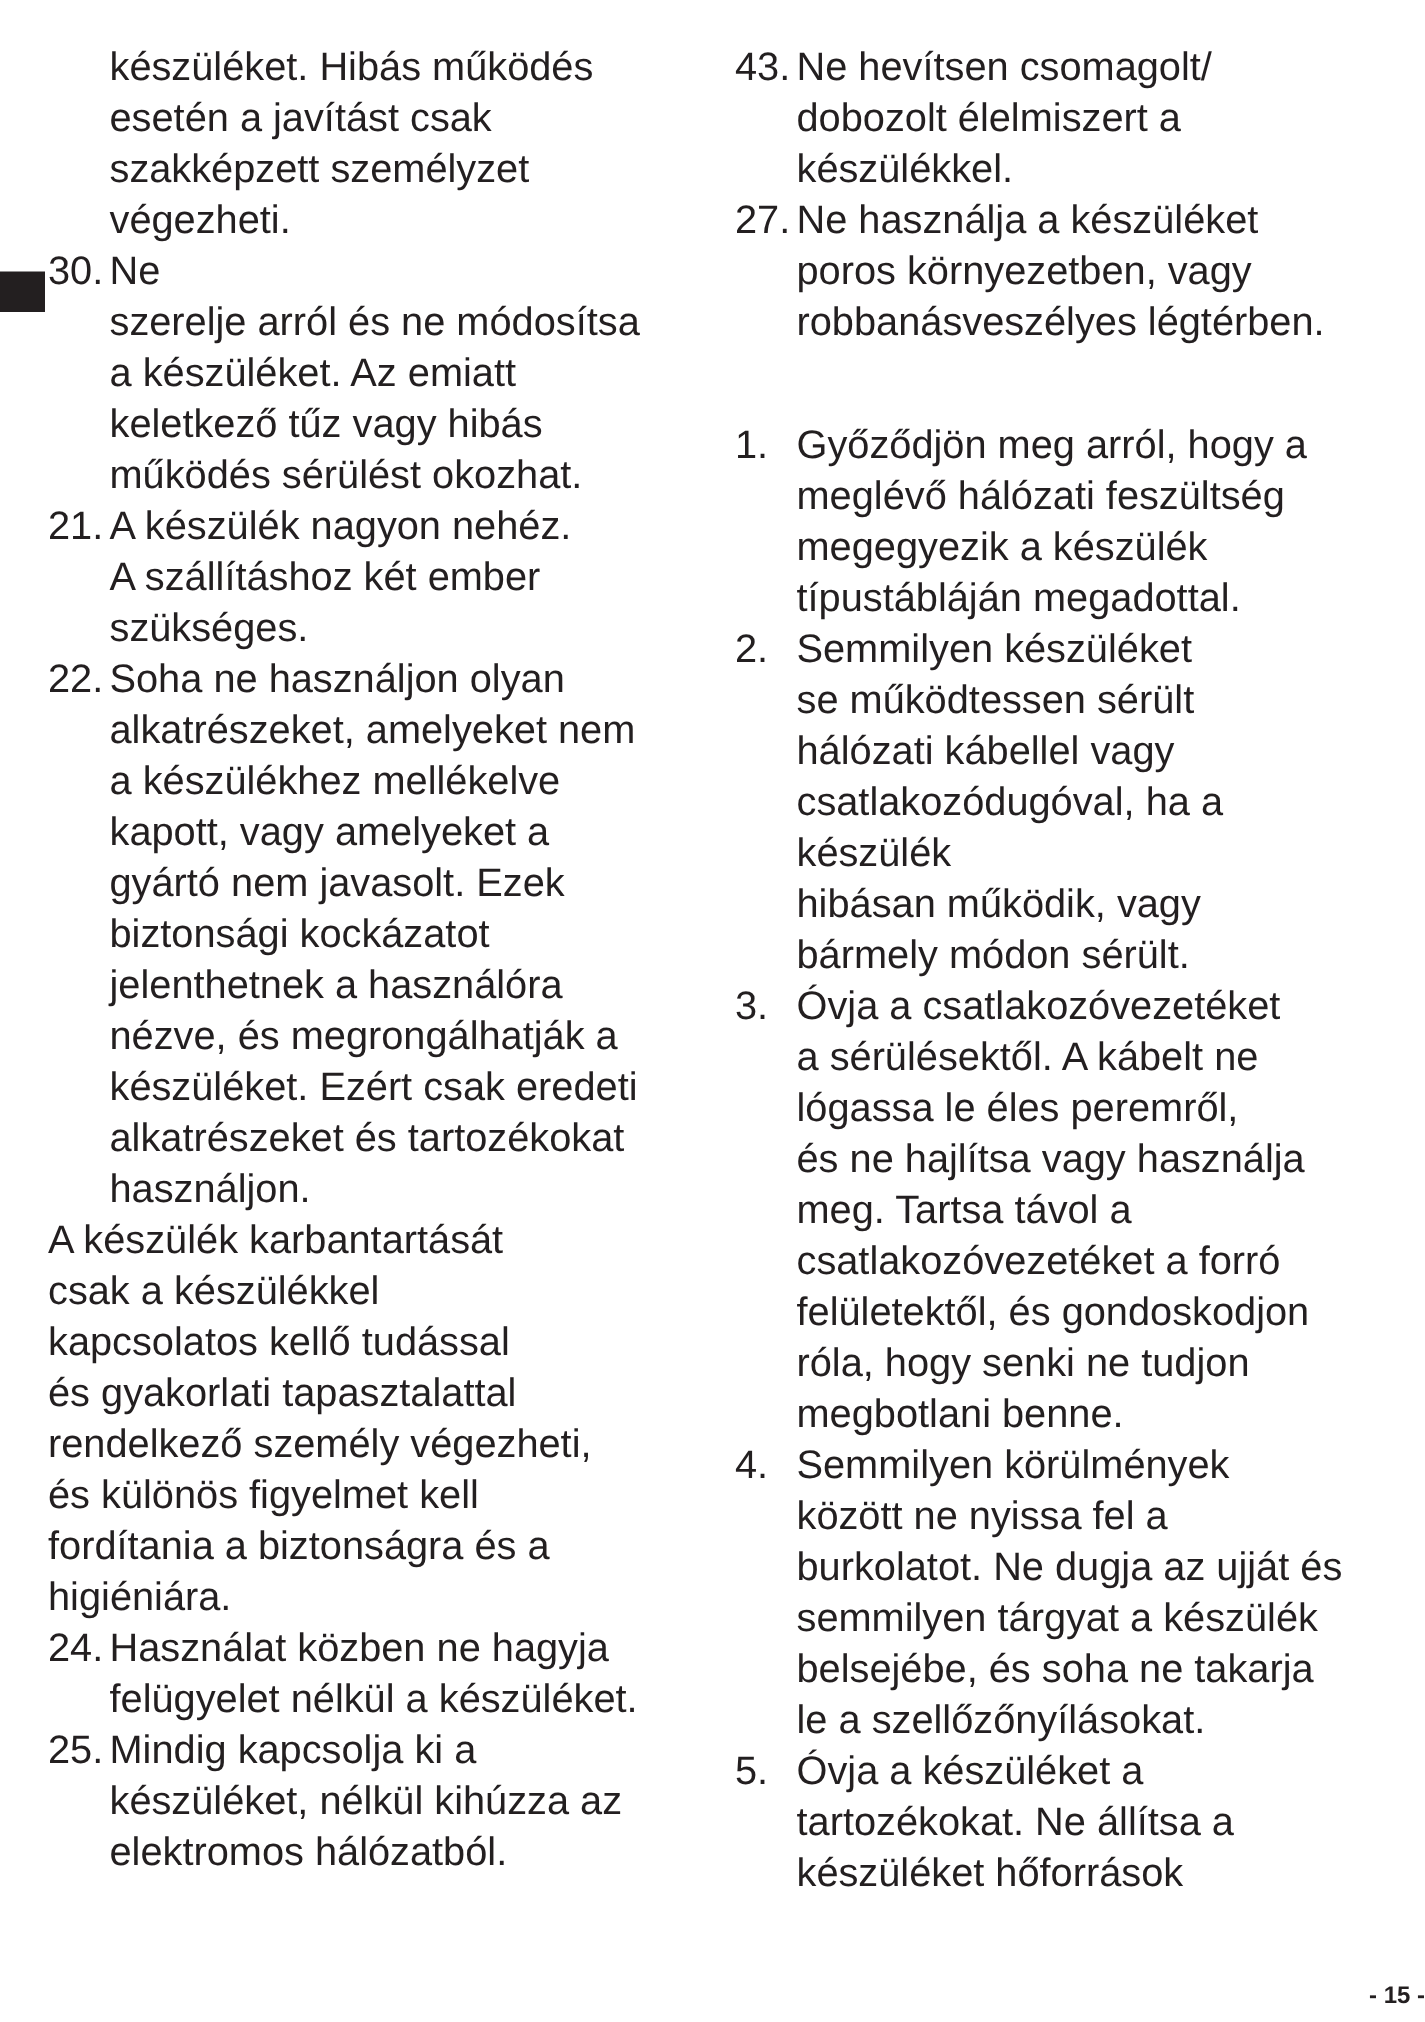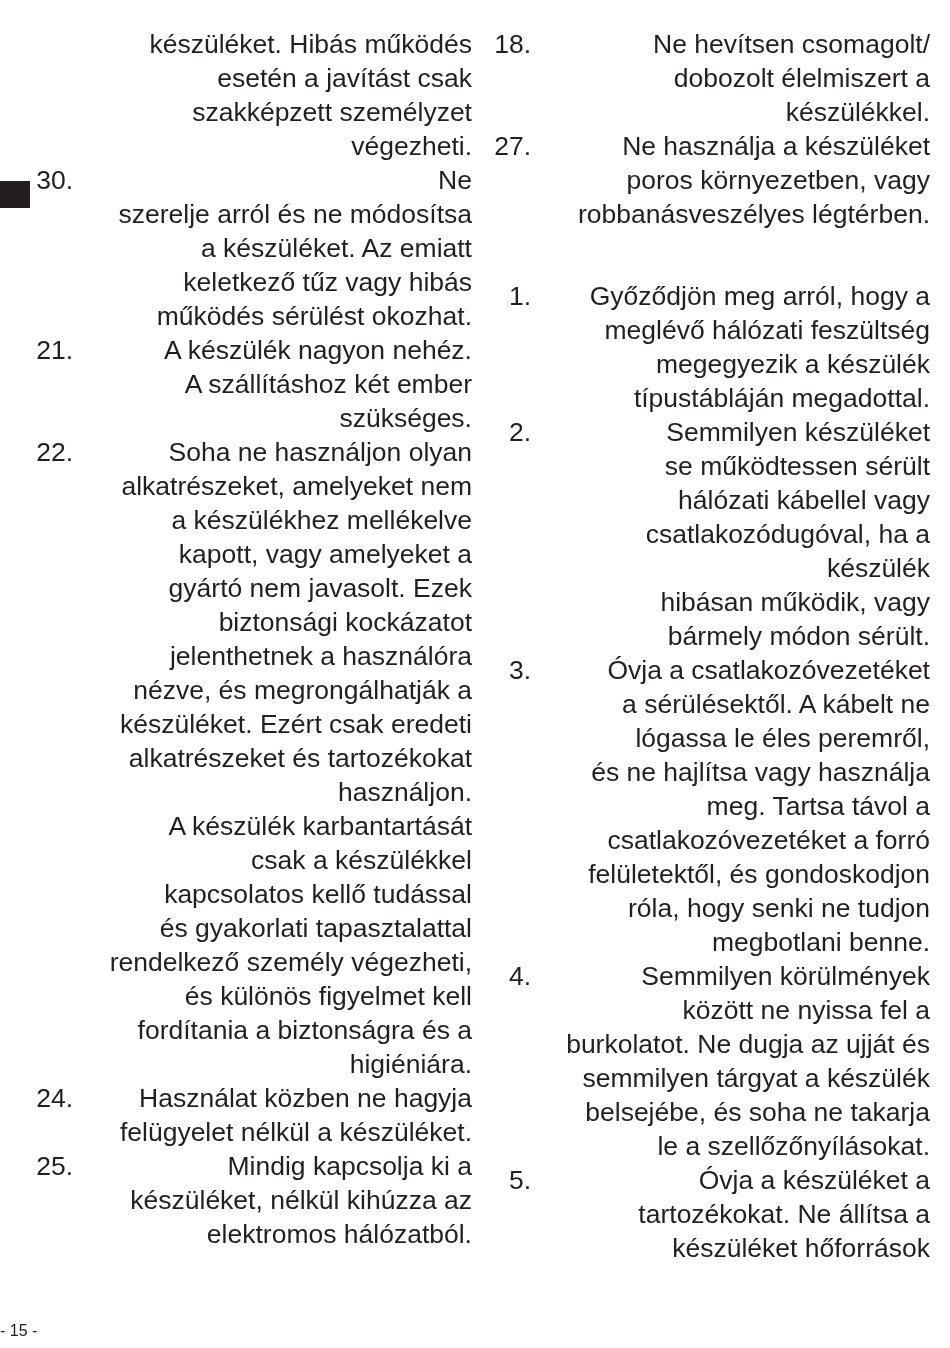--- a/index.html
+++ b/index.html
@@ -1,29 +1,29 @@
 <!DOCTYPE html>
 <html><head>
 <meta charset="utf-8">
 <style>
   html, body { margin: 0; padding: 0; background: #ffffff; }
   body {
     width: 950px; height: 1348px; position: relative; overflow: hidden;
     font-family: "Liberation Sans", sans-serif; color: #231f20;
   }
-  .col { position: absolute; top: 27px; text-align: right; }
+  .col { position: absolute; top: 27px; }
   .col-left { left: 32px; width: 440px; }
   .col-right { left: 490px; width: 440px; }
   .item { display: flex; font-size: 26.5px; line-height: 34px; }
   .num { flex: 0 0 41px; white-space: nowrap; }
   .txt { flex: 1; white-space: pre-line; }
   .cont { padding-left: 41px; font-size: 26.5px; line-height: 34px; white-space: pre-line; }
   .spacer { height: 48px; }
   .tab-marker { position: absolute; left: 0; top: 181px; width: 30px; height: 27px; background: #231f20; }
-  .page-num { position: absolute; top: 1322px; left: 0; width: 950px; text-align: left; font-size: 16px; color: #231f20; }
+  .page-num { position: absolute; top: 1322px; left: 0; width: 950px; text-align: right; font-size: 16px; color: #231f20; font-weight: bold; }
 </style>
 </head>
 <body>
 
 <div class="tab-marker"></div>
 
 <div class="col col-left">
   <div class="cont">készüléket. Hibás működés
 esetén a javítást csak
 szakképzett személyzet
@@ -77,21 +77,21 @@
         <span class="txt">Mindig kapcsolja ki a
 készüléket, nélkül kihúzza az
 elektromos hálózatból.</span>
       </div>
     </div>
 </div>
 
 <div class="col col-right">
   <div id="right-items-a">
       <div class="item">
-        <span class="num">18.</span>
+        <span class="num">43.</span>
         <span class="txt">Ne hevítsen csomagolt/
 dobozolt élelmiszert a
 készülékkel.</span>
       </div>
       <div class="item">
         <span class="num">27.</span>
         <span class="txt">Ne használja a készüléket
 poros környezetben, vagy
 robbanásveszélyes légtérben.</span>
       </div>

